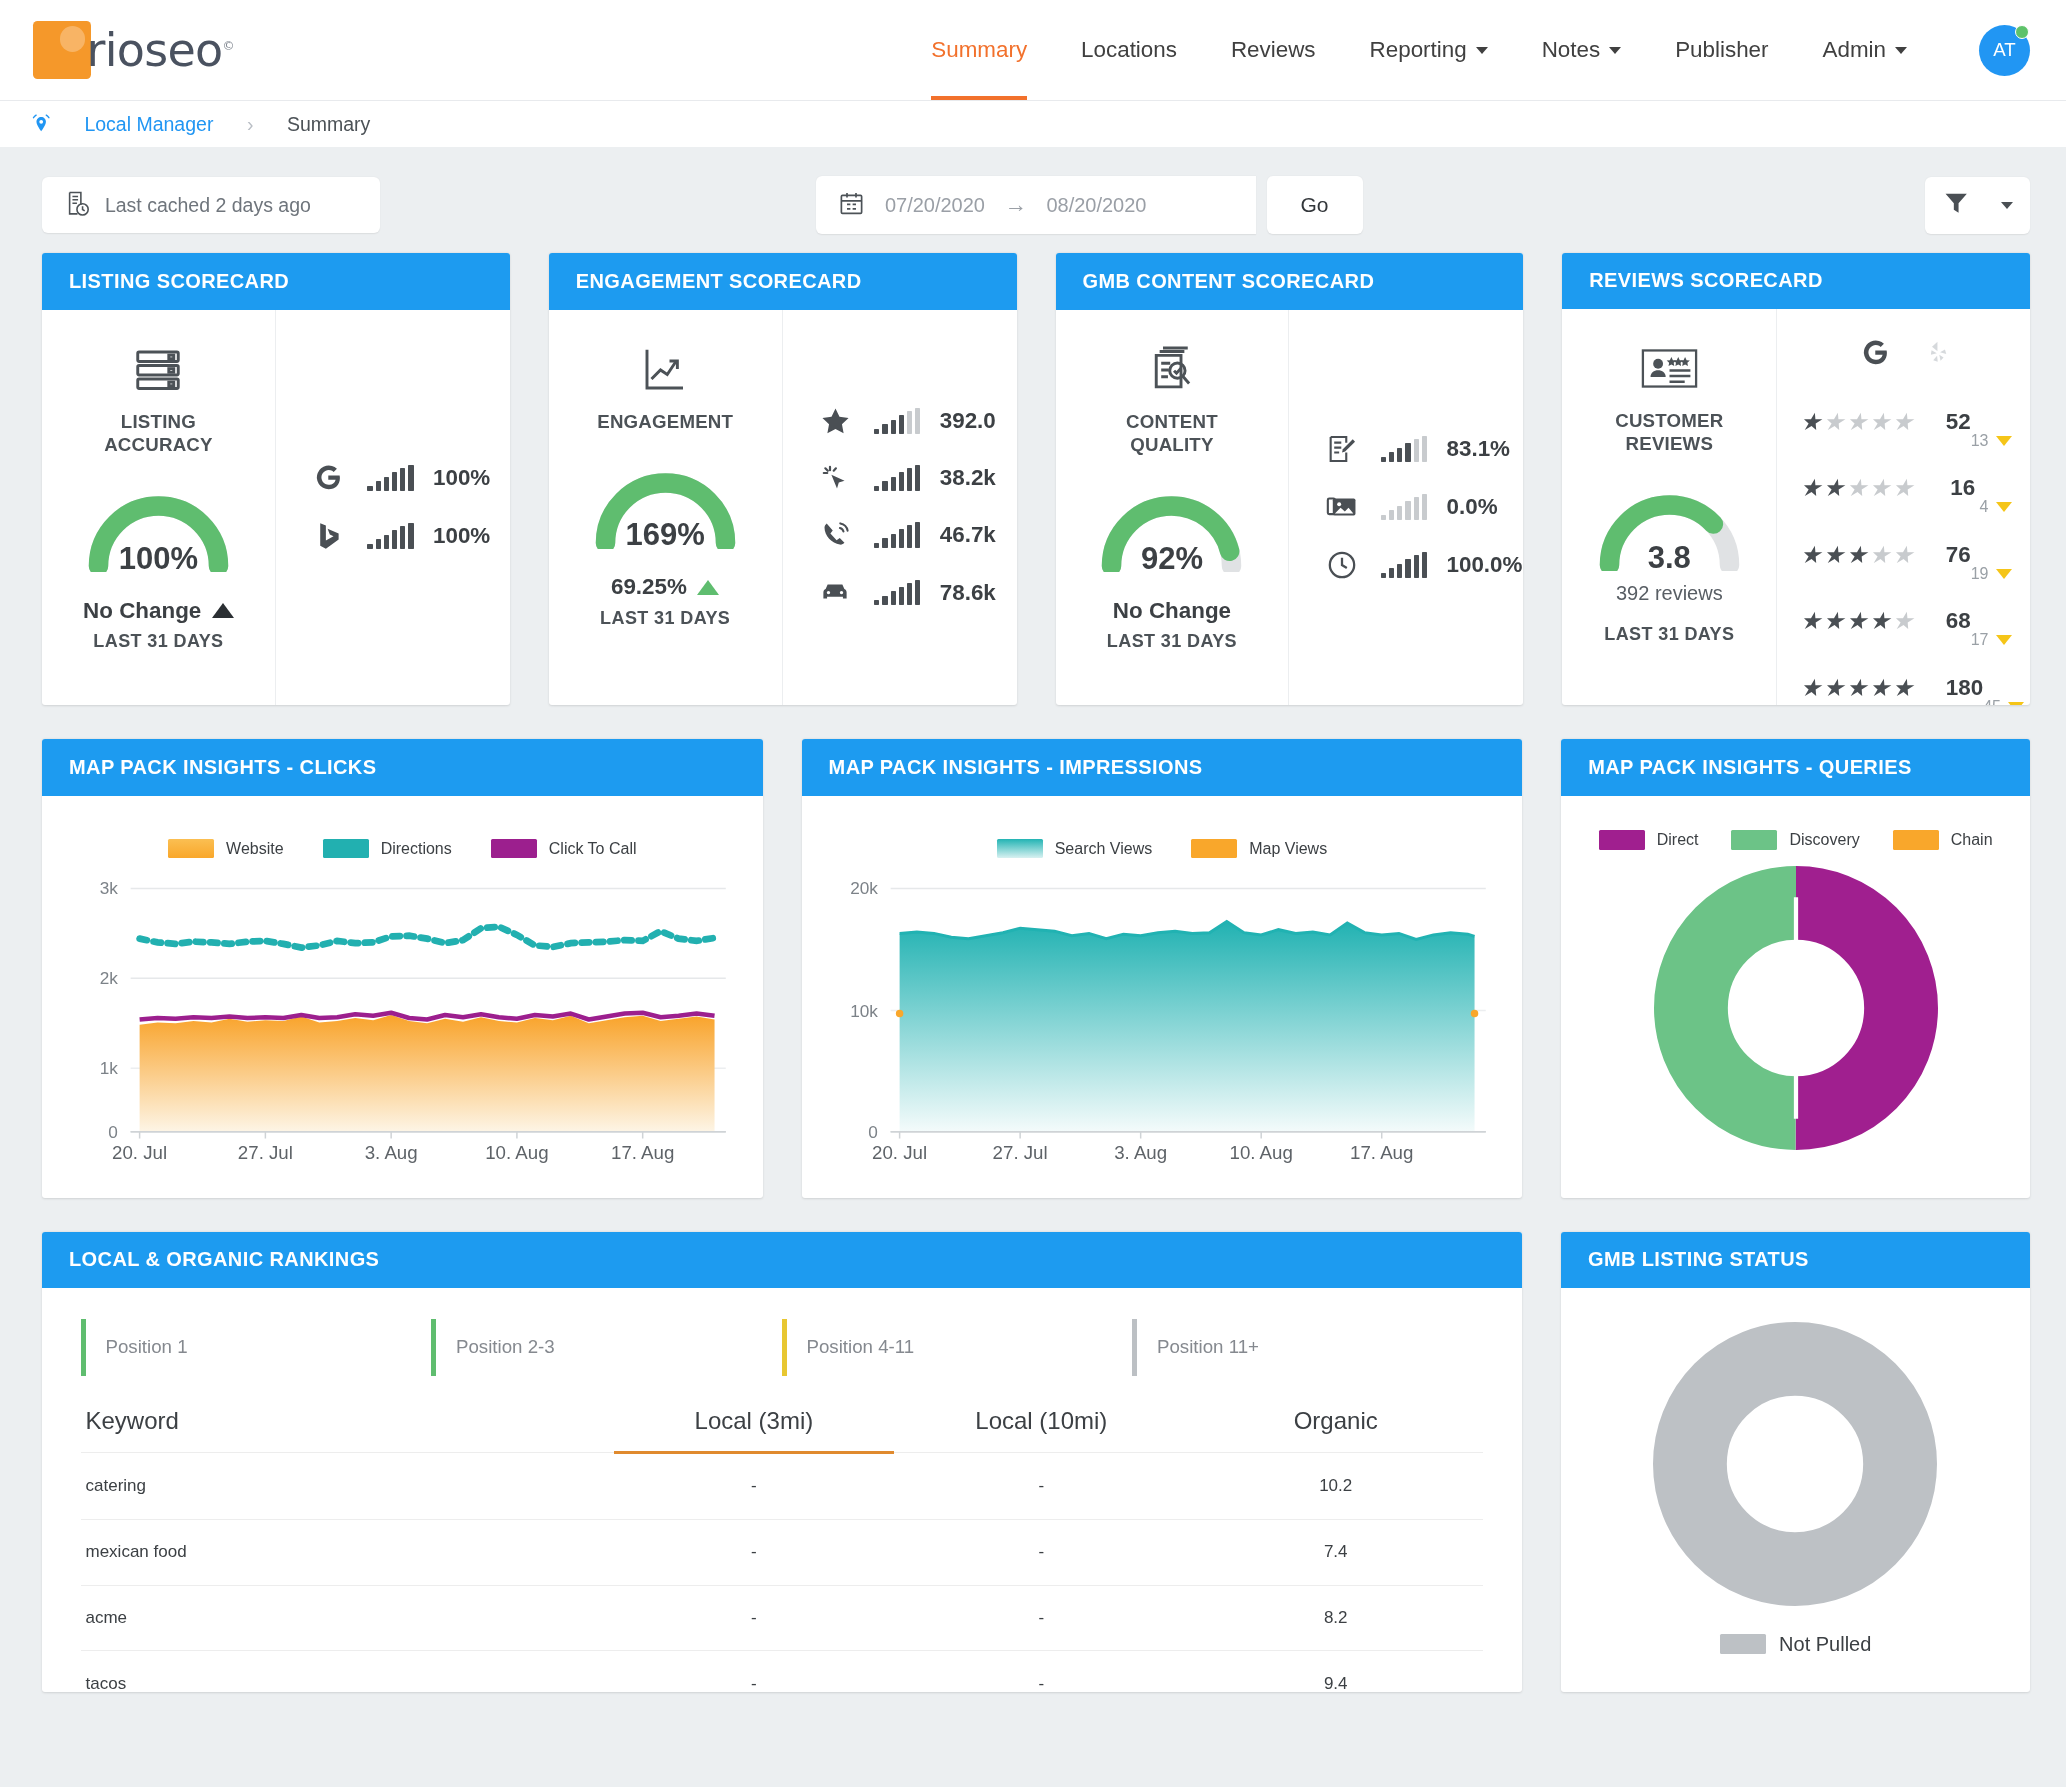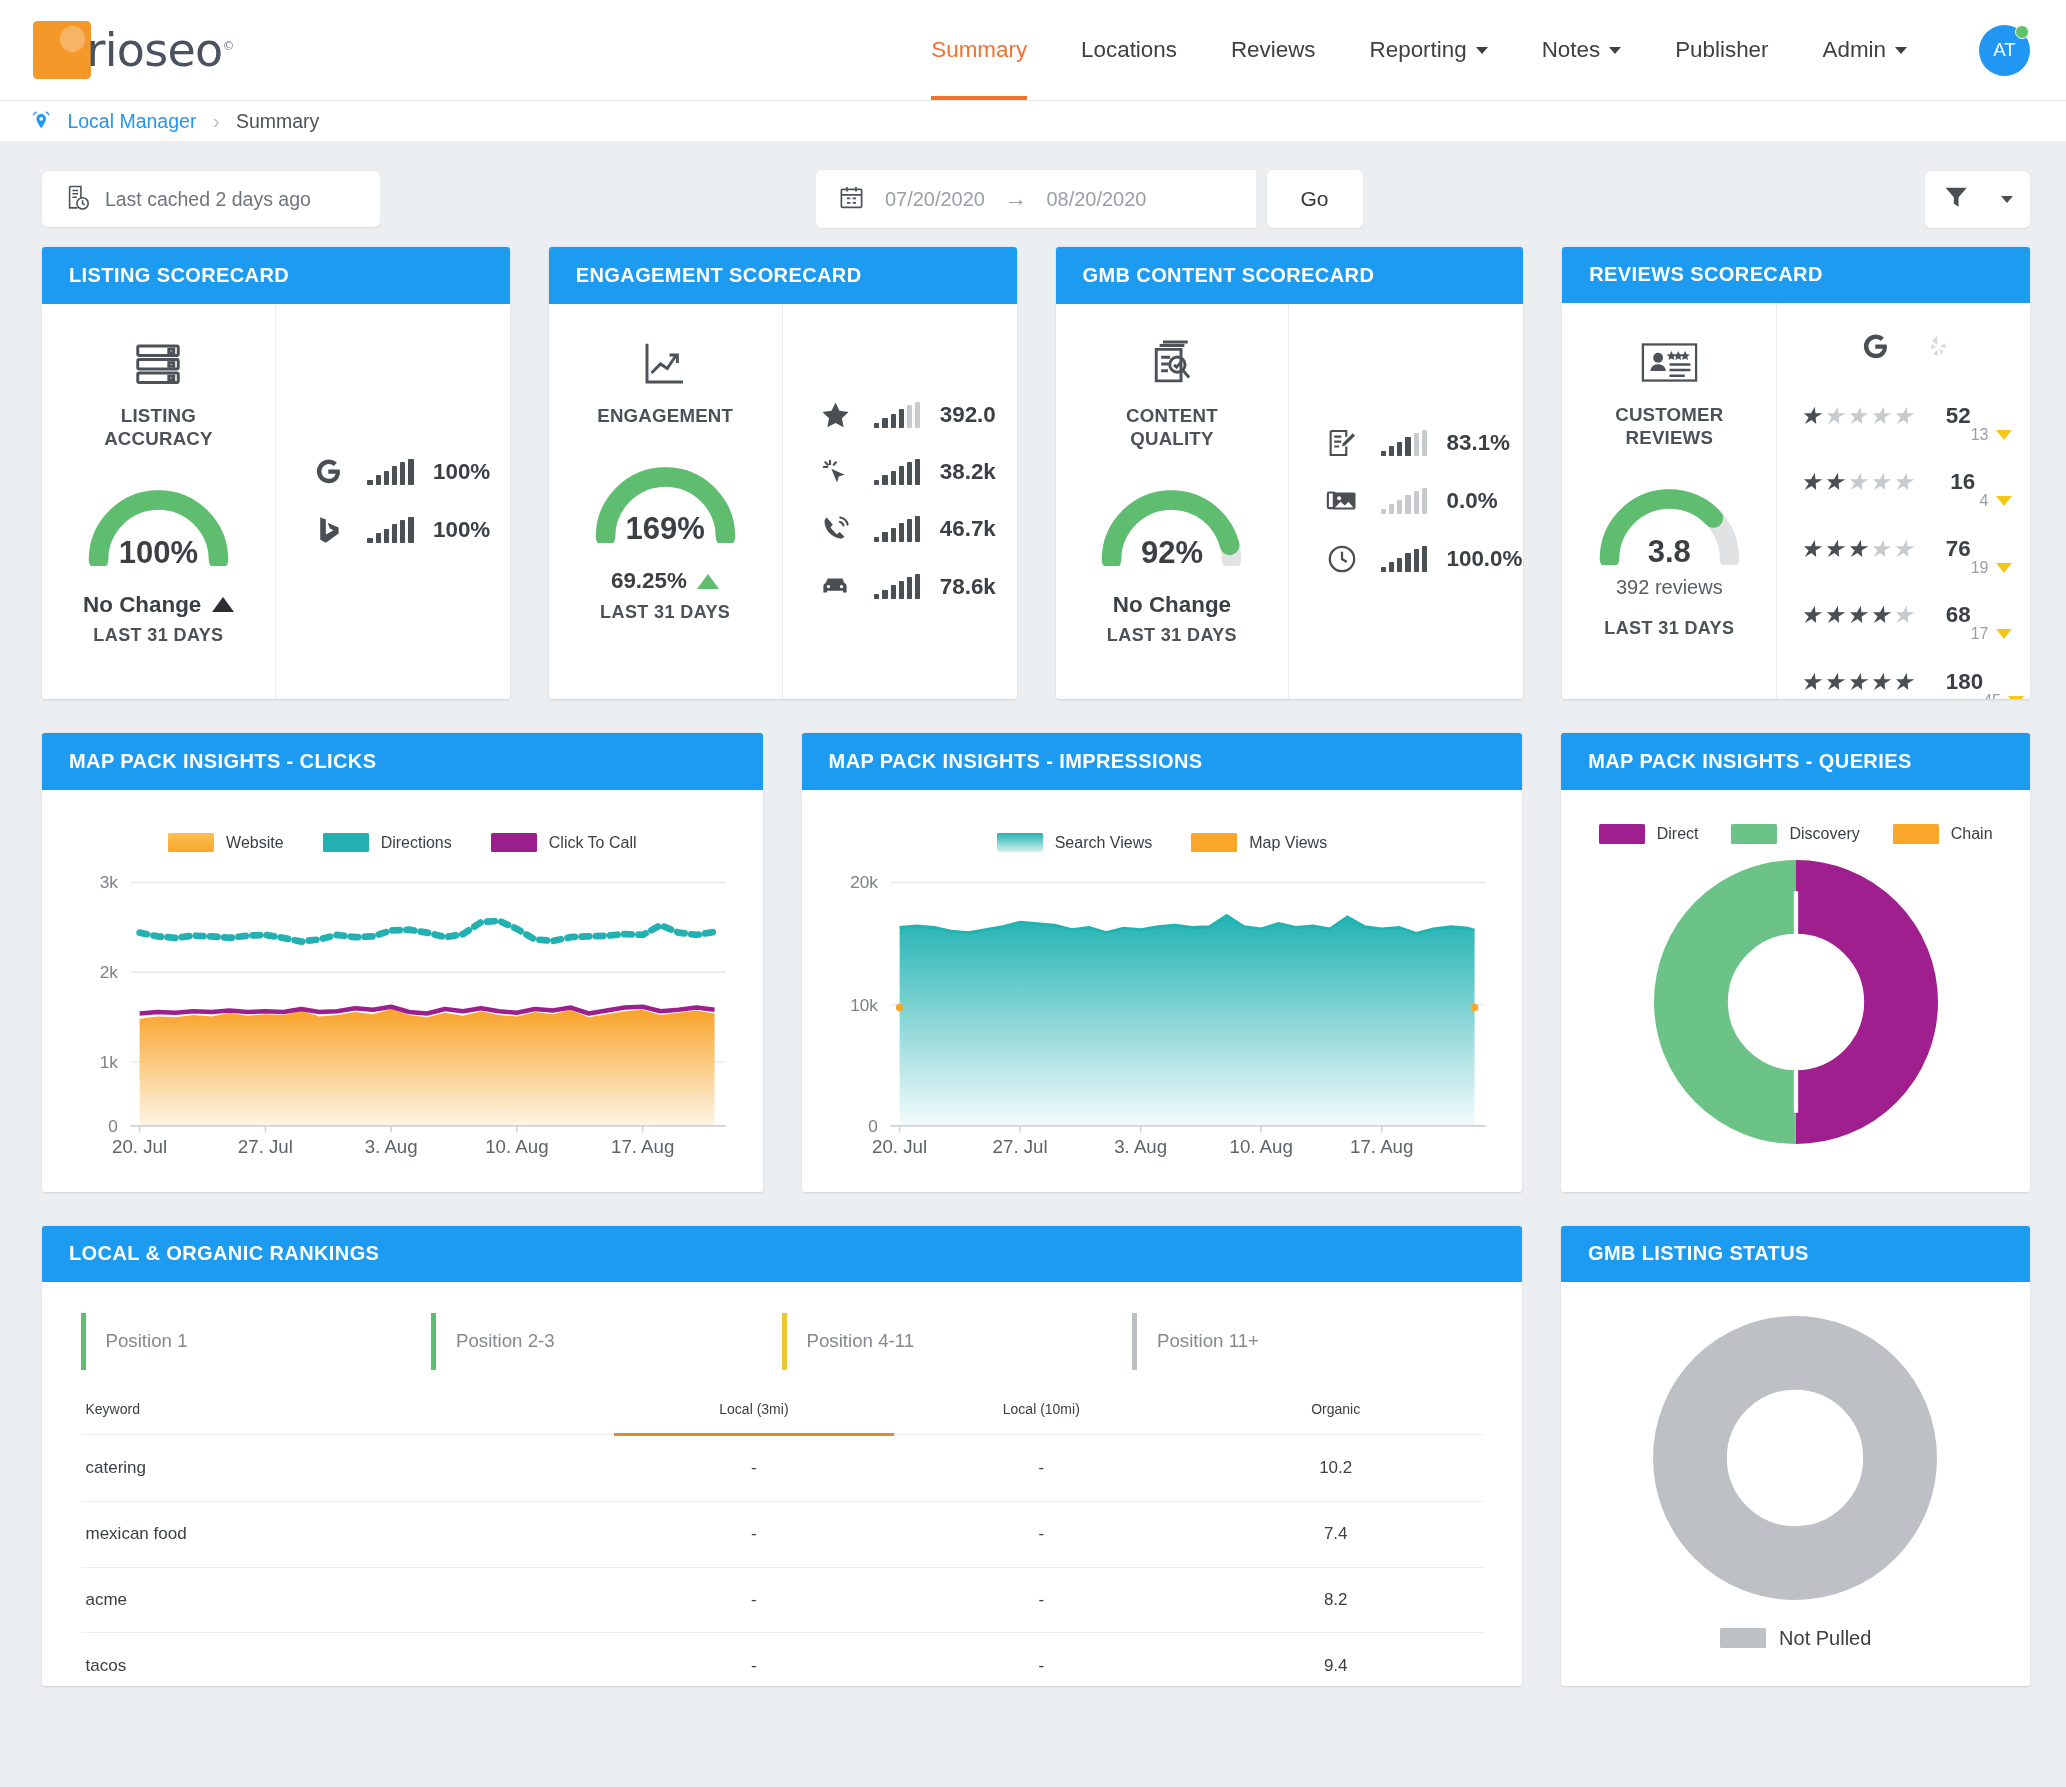--- a/index.html
+++ b/index.html
@@ -59,22 +59,22 @@
     color: #fff; font-size: 18.7px; display: flex; align-items: center;
     justify-content: center; position: relative; cursor: pointer; flex: none;
   }
   .avatar .dot {
     position: absolute; top: 0.7px; right: 0.7px; width: 14.2px; height: 14.2px;
     border-radius: 50%; background: #5ec26a; border: 1.5px solid #fff;
   }
 
   
   .breadcrumb {
-    height: 41px; background: #fff; border-top: 0.7px solid #e8eaed;
-    display: flex; align-items: center; padding-left: 27px; gap: 12px;
+    height: 47px; background: #fff; border-top: 0.7px solid #e8eaed;
+    display: flex; align-items: center; padding-left: 27px; gap: 29px;
     font-size: 19.5px;
   }
   .pin-icon { width: 28.4px; height: 28.4px; position: relative; flex:none; }
   .crumb-link { color: #2196f3; cursor: pointer; }
   .crumb-sep { color: #b9bec5; font-size: 19.5px; margin: 0 4.5px; }
   .crumb-current { color: #4c5257; }
 
   
   .toolbar {
     display: flex; align-items: center; padding: 30px 36px 19.5px 42px;
@@ -188,21 +188,21 @@
   
   .rank-body { padding: 31px 39px 30px; }
   .legend-positions { display: flex; margin-bottom: 31px; }
   .pos-item {
     flex: 1; padding-left: 19.5px; border-left: 5.2px solid #ccc;
     height: 57px; display: flex; align-items: center;
   }
   .pos-item span { font-size: 18.7px; color: #85898f; }
   table.rank-table { width: 100%; border-collapse: collapse; }
   table.rank-table th {
-    font-size: 14px; font-weight: normal; color: #3c4044; padding: 0 0 16.5px;
+    font-size: 24px; font-weight: normal; color: #3c4044; padding: 0 0 16.5px;
     text-align: center;
   }
   table.rank-table th:first-child { text-align: left; padding-left: 4.5px; }
   table.rank-table th.active-col { border-bottom: 3px solid #e08a2e; }
   table.rank-table tbody tr { border-top: 0.7px solid #ededed; }
   table.rank-table td {
     font-size: 17px; color: #3c4044; padding: 22.4px 0; text-align: center;
   }
   table.rank-table td:first-child { text-align: left; padding-left: 4.5px; }
   .thead-border { border-bottom: 0.7px solid #ededed; }

